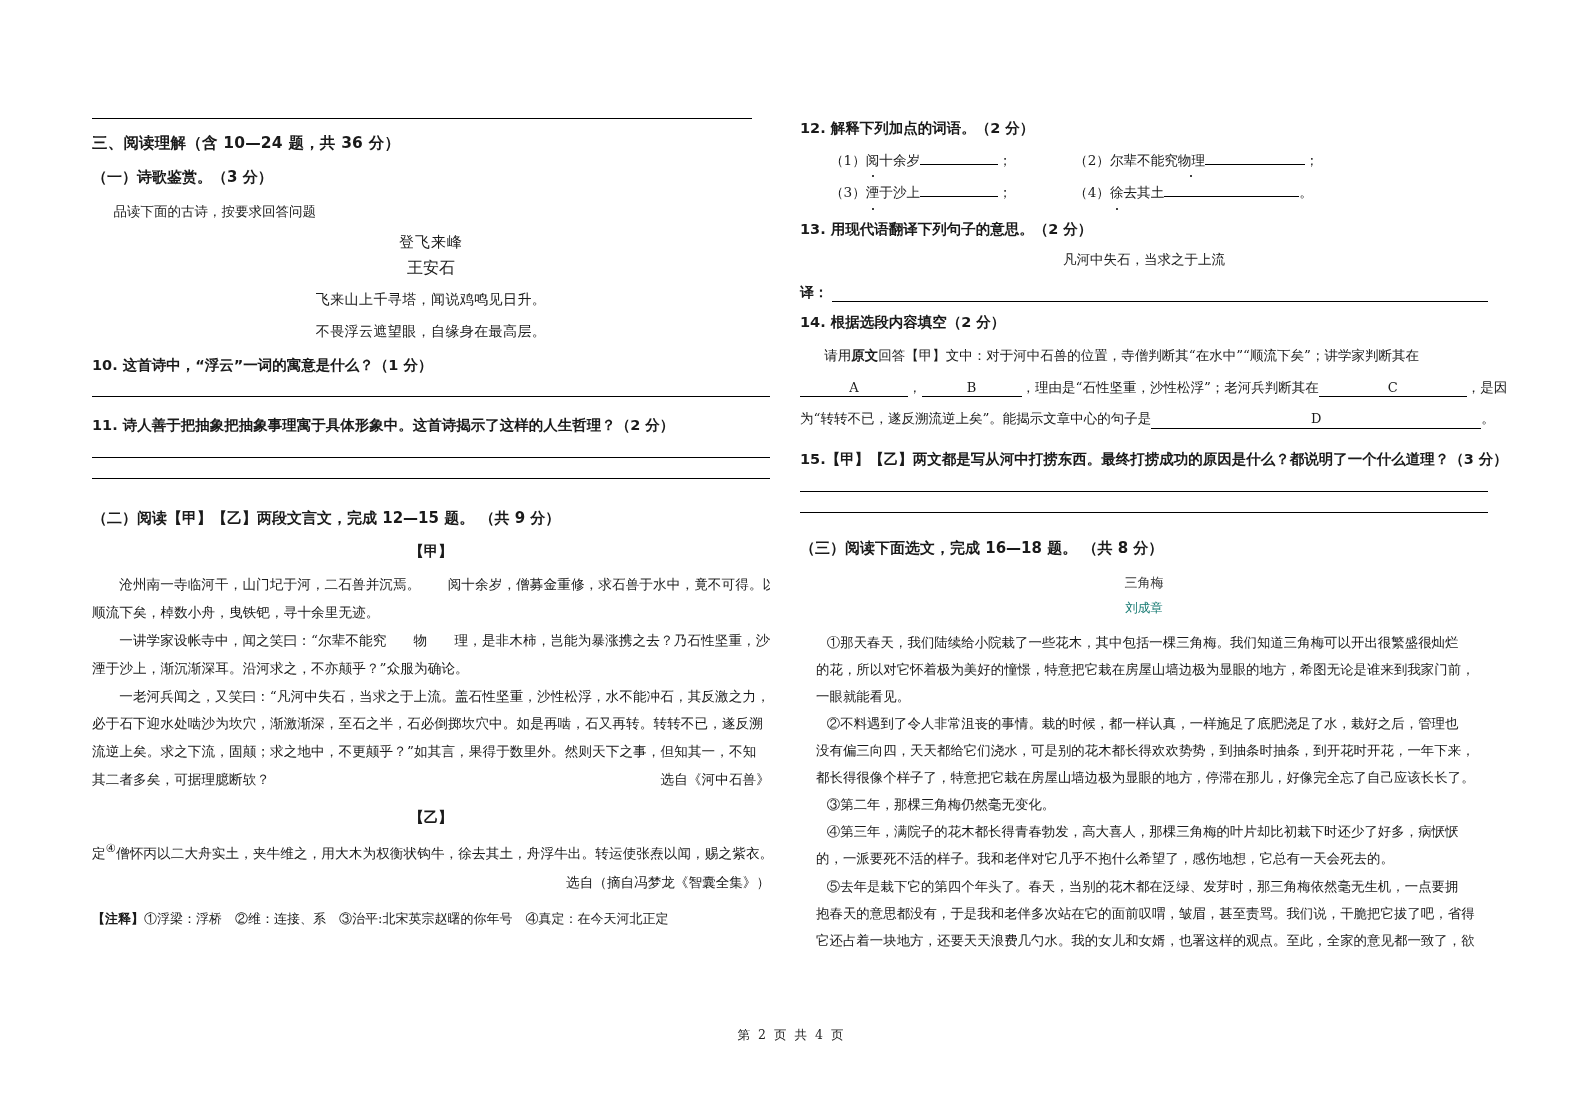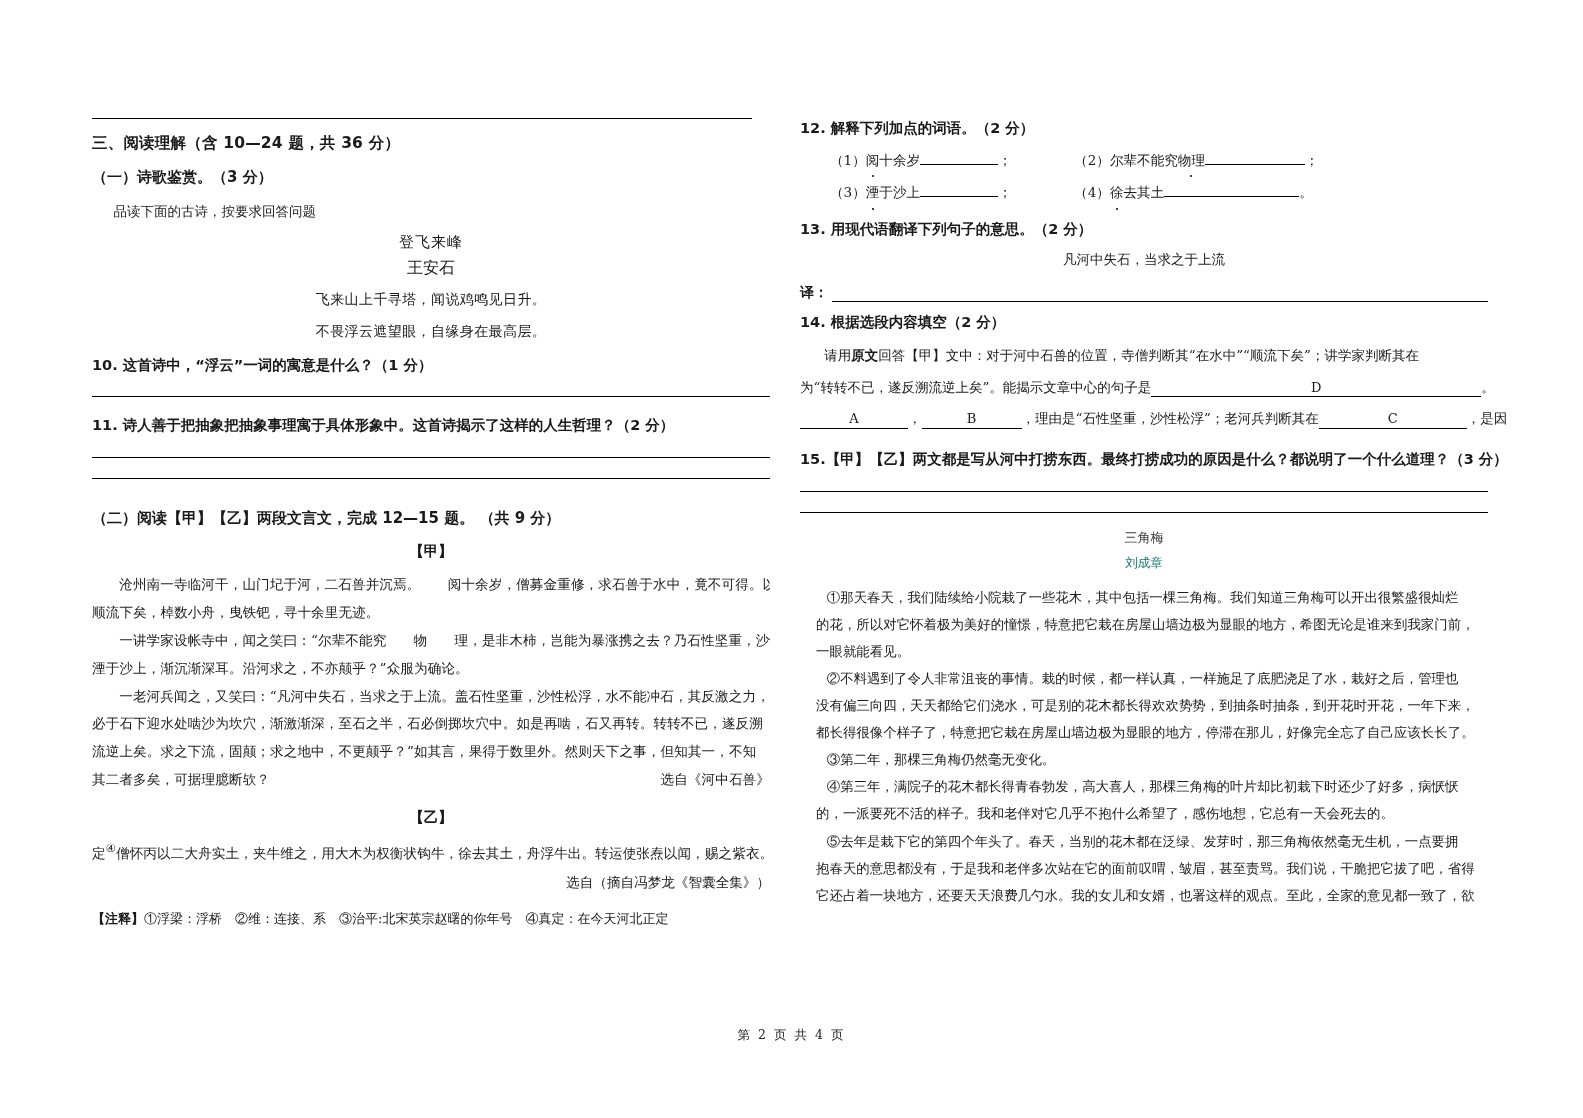--- a/index.html
+++ b/index.html
@@ -306,28 +306,29 @@
 
     <div class="trans-row">
       <span class="lbl">译：</span>
       <span class="rule"></span>
     </div>
 
     <p class="q" style="margin-top:10px">14. 根据选段内容填空（2 分）</p>
 
     <p class="fill-p ind"><span>请用</span><b class="bb">原文</b><span>回答【甲】文中：对于河中石兽的位置，寺僧判断其“在水中”“顺流下矣”；讲学家判断其在</span></p>
 
+    <p class="fill-p"><span class="fill-blank fb-a">A</span><span>，</span><span class="fill-blank fb-b">B</span><span>，理由是“石性坚重，沙性松浮”；老河兵判断其在</span><span class="fill-blank fb-c">C</span><span>，是因</span></p>
+
     <p class="fill-p"><span>为“转转不已，遂反溯流逆上矣”。能揭示文章中心的句子是</span><span class="fill-blank fb-d">D</span><span>。</span></p>
 
-    <p class="fill-p"><span class="fill-blank fb-a">A</span><span>，</span><span class="fill-blank fb-b">B</span><span>，理由是“石性坚重，沙性松浮”；老河兵判断其在</span><span class="fill-blank fb-c">C</span><span>，是因</span></p>
-
     <p class="q" style="margin-top:14px; white-space:nowrap;">15.【甲】【乙】两文都是写从河中打捞东西。最终打捞成功的原因是什么？都说明了一个什么道理？（3 分）</p>
     <hr class="ansline">
     <hr class="ansline">
 
+    <p class="h-sub" style="margin-top:26px">（三）阅读下面选文，完成 16—18 题。 （共 8 分）</p>
 
     <p class="essay-title">三角梅</p>
     <p class="essay-author">刘成章</p>
 
     <p class="essay-p">①那天春天，我们陆续给小院栽了一些花木，其中包括一棵三角梅。我们知道三角梅可以开出很繁盛很灿烂</p>
     <p class="essay-p cont">的花，所以对它怀着极为美好的憧憬，特意把它栽在房屋山墙边极为显眼的地方，希图无论是谁来到我家门前，</p>
     <p class="essay-p cont">一眼就能看见。</p>
 
     <p class="essay-p">②不料遇到了令人非常沮丧的事情。栽的时候，都一样认真，一样施足了底肥浇足了水，栽好之后，管理也</p>
     <p class="essay-p cont">没有偏三向四，天天都给它们浇水，可是别的花木都长得欢欢势势，到抽条时抽条，到开花时开花，一年下来，</p>

